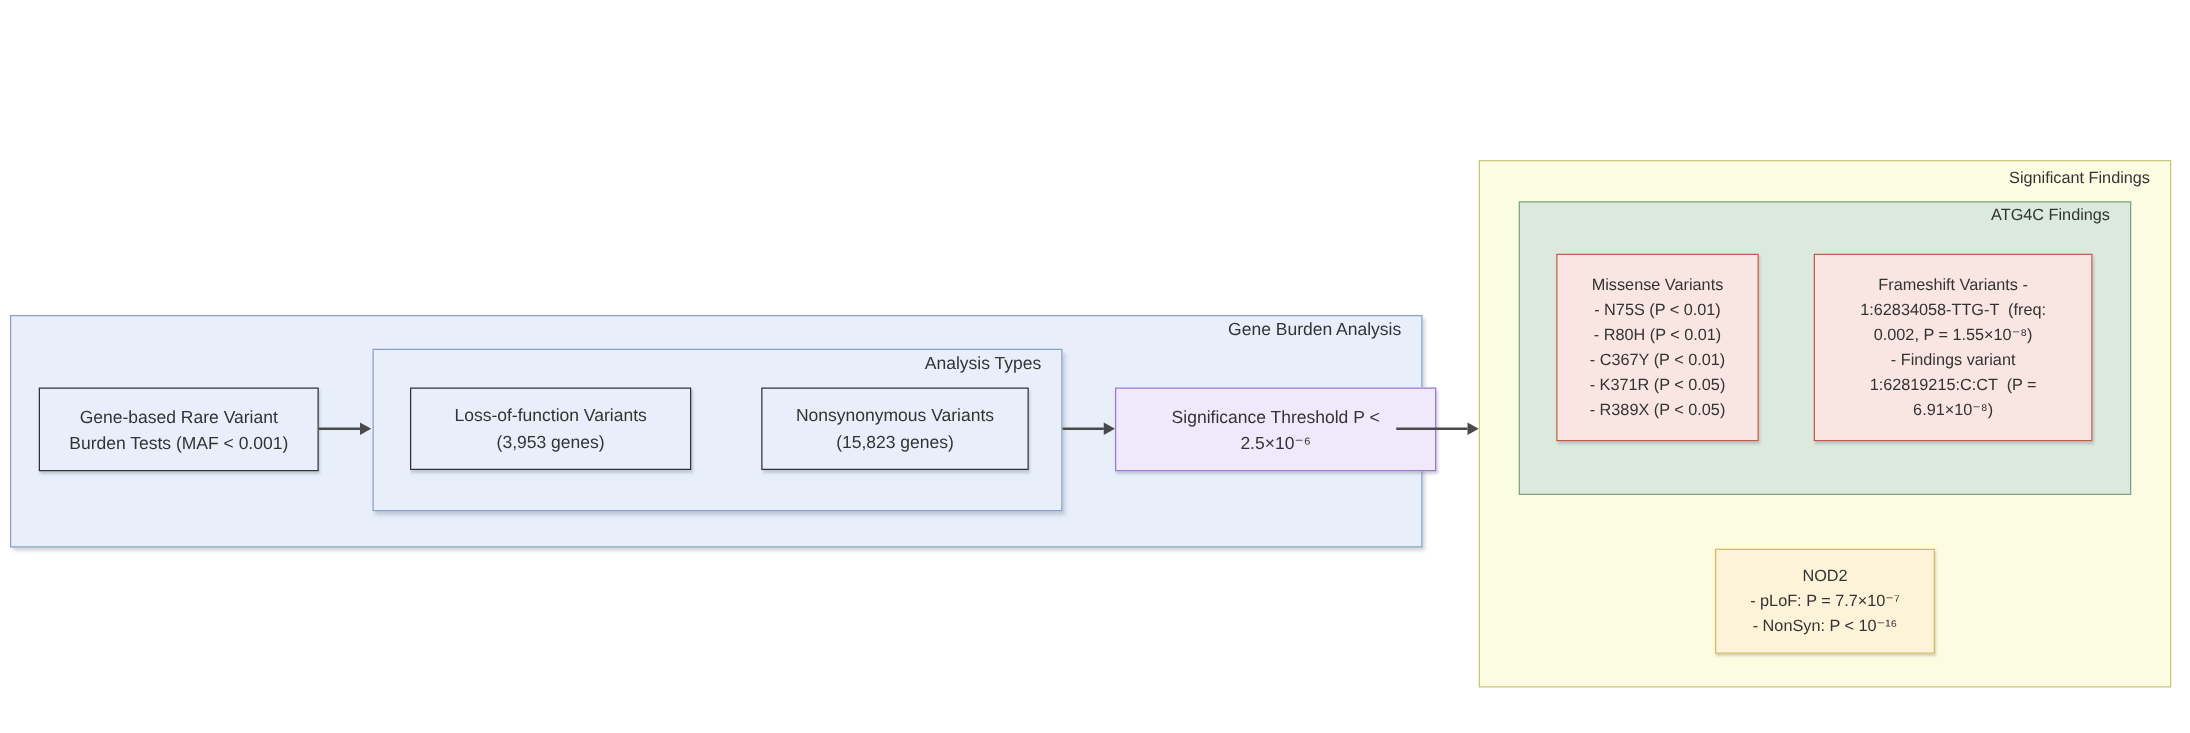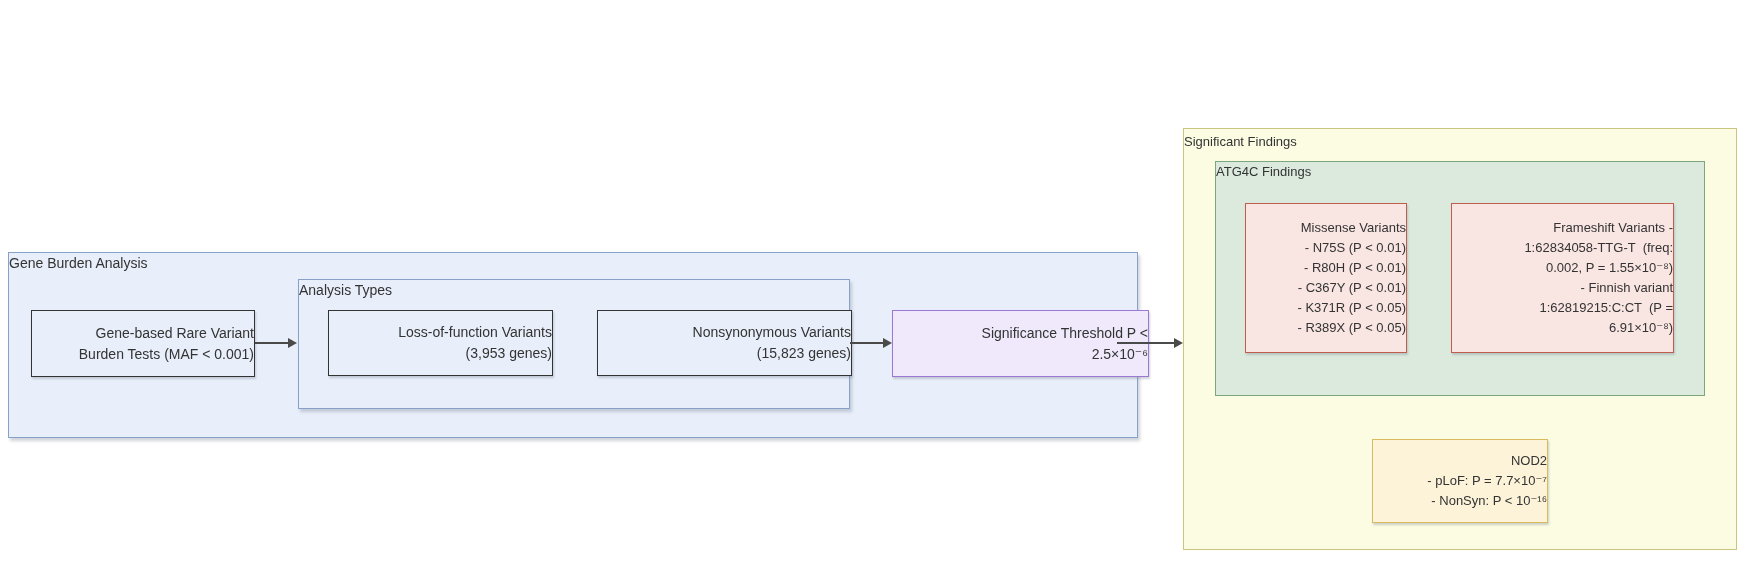--- a/index.html
+++ b/index.html
@@ -2,43 +2,43 @@
 <html style="--blue_fill: #E8EFFA; --blue_border: #87A1C8; --purple_fill: #EFE9FB; --purple_border: #9B79D2; --yellow_fill: #FCFCE3; --yellow_border: #C9C77F; --green_fill: #DBEADD; --green_border: #7BA67E; --pink_fill: #F9E6E2; --pink_border: #BF5E4C; --gold_fill: #FCF3D9; --gold_border: #D9BA5E; --arrow: #4A4A4A; --text: #333333;"><head>
 <meta charset="utf-8">
 <style>
   html,body{margin:0;padding:0;background:#ffffff;}
   .canvas{
     position:relative;width:1752px;height:586px;overflow:hidden;background:#ffffff;
     font-family:"Liberation Sans","DejaVu Sans",sans-serif;color:var(--text,#333333);
   }
   
   .group{position:absolute;border:1px solid;box-sizing:border-box;}
-  .group-title{position:absolute;left:0;right:16px;text-align:left;font-weight:400;}
+  .group-title{position:absolute;left:0;right:16px;text-align:right;font-weight:400;}
   .blue-bg{background:var(--blue_fill,#E8EFFA);border-color:var(--blue_border,#87A1C8);}
   .yellow-bg{background:var(--yellow_fill,#FCFCE3);border-color:var(--yellow_border,#C9C77F);}
   .green-bg{background:var(--green_fill,#DBEADD);border-color:var(--green_border,#7BA67E);padding-left:32px;}
   .group.shadowed{box-shadow:2px 3px 3px rgba(120,130,150,0.35);}
   
   .node{
     position:absolute;border:1px solid;box-sizing:border-box;
-    display:flex;flex-direction:column;justify-content:center;align-items:flex-end;
+    display:flex;flex-direction:column;justify-content:center;align-items:center;
     text-align:center;box-shadow:1px 2px 2px rgba(120,130,150,0.35);
   }
   .node div{white-space:pre-wrap;}
   .purple-node{background:var(--purple_fill,#EFE9FB);border-color:var(--purple_border,#9B79D2);}
   .pink-node{background:var(--pink_fill,#F9E6E2);border-color:var(--pink_border,#BF5E4C);}
   .gold-node{background:var(--gold_fill,#FCF3D9);border-color:var(--gold_border,#D9BA5E);}
   
   #gene-burden{left:8px;top:252px;width:1130px;height:186px;font-size:14px;padding-left:29px;}
   #gene-burden > .group-title{top:2px;}
   #node-burden{left:22px;top:57px;width:224px;height:67px;line-height:21px;}
   #analysis-types{left:289px;top:26px;width:552px;height:130px;}
   #analysis-types > .group-title{top:2px;}
   #node-lof{left:29px;top:30px;width:225px;height:66px;line-height:21px;}
-  #node-nonsyn{left:298px;top:30px;width:255px;height:66px;line-height:21px;}
+  #node-nonsyn{left:310px;top:30px;width:214px;height:66px;line-height:21px;}
   #node-threshold{left:883px;top:57px;width:257px;height:67px;line-height:21px;}
   
   #significant-findings{left:1183px;top:128px;width:554px;height:422px;font-size:13px;}
   #significant-findings > .group-title{top:5px;}
   #atg4c{left:31px;top:32px;width:490px;height:235px;}
   #atg4c > .group-title{top:2px;}
   #node-missense{left:29px;top:41px;width:162px;height:150px;line-height:20px;}
   #node-frameshift{left:235px;top:41px;width:223px;height:150px;line-height:20px;}
   #node-nod2{left:188px;top:310px;width:176px;height:84px;line-height:20px;}
   
@@ -102,21 +102,21 @@
           <div>- R80H (P &lt; 0.01)</div>
           <div>- C367Y (P &lt; 0.01)</div>
           <div>- K371R (P &lt; 0.05)</div>
           <div>- R389X (P &lt; 0.05)</div>
         </div>
 
       <div class="node pink-node" id="node-frameshift">
           <div>Frameshift Variants -</div>
           <div>1:62834058-TTG-T  (freq:</div>
           <div>0.002, P = 1.55×10⁻⁸)</div>
-          <div>- Finnish variant</div>
+          <div>- Findings variant</div>
           <div>1:62819215:C:CT  (P =</div>
           <div>6.91×10⁻⁸)</div>
         </div>
     </section>
 
     <div class="node gold-node" id="node-nod2">
         <div>NOD2</div>
         <div>- pLoF: P = 7.7×10⁻⁷</div>
         <div>- NonSyn: P &lt; 10⁻¹⁶</div>
       </div>

